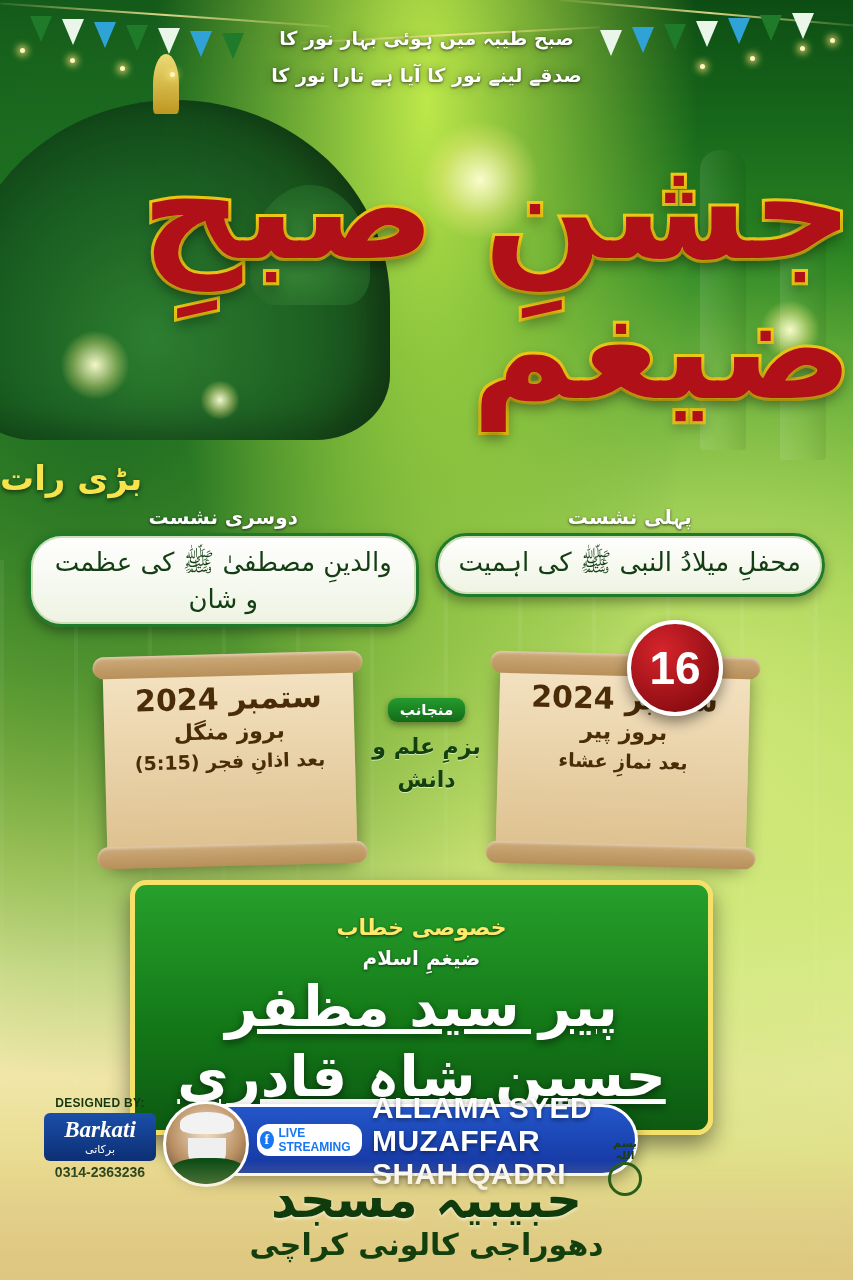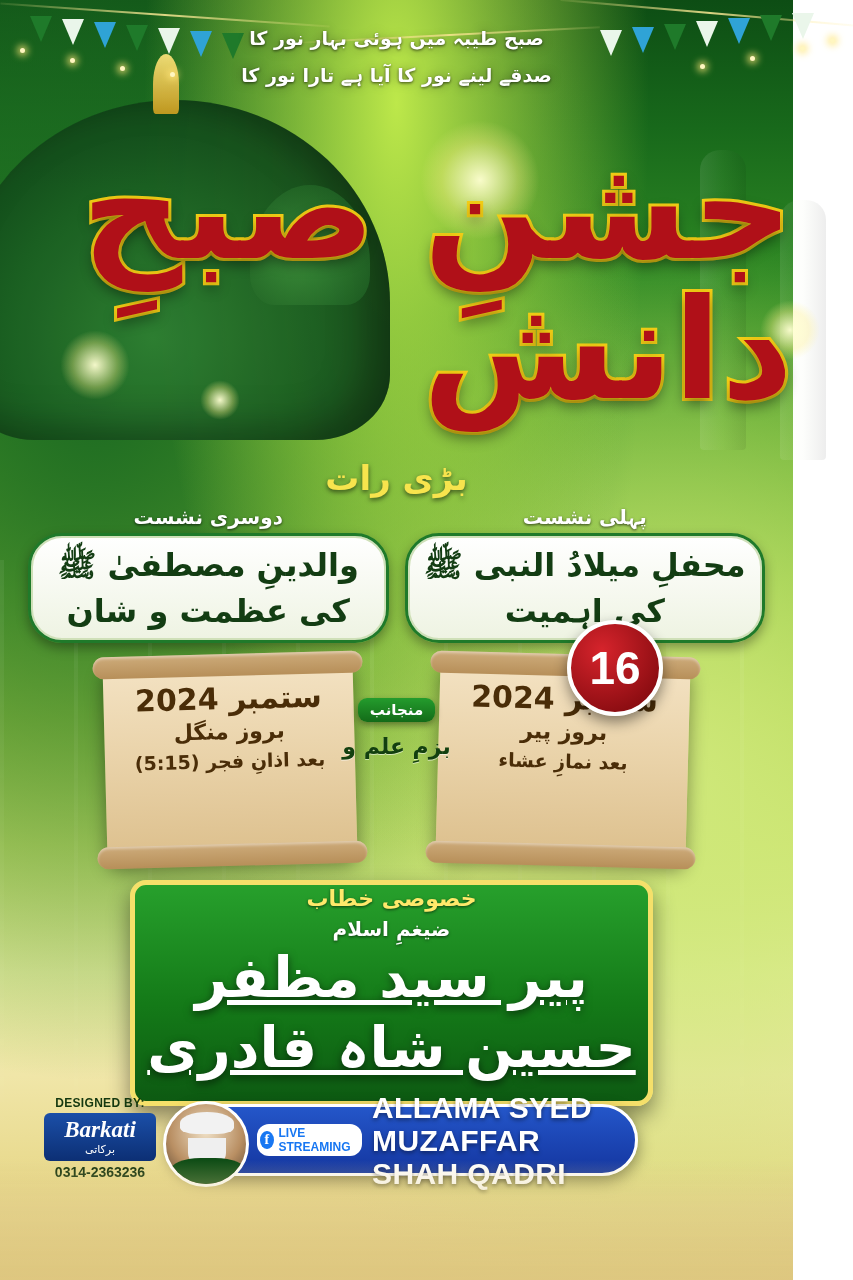--- a/index.html
+++ b/index.html
@@ -3,21 +3,21 @@
 <meta charset="utf-8">
 <style>
   * { box-sizing: border-box; margin: 0; padding: 0; }
   html, body {
     width: 853px; height: 1280px;
     font-family: "Liberation Sans", sans-serif;
     overflow: hidden;
   }
   #poster {
     position: relative;
-    width: 793px; height: 1280px;
+    width: 853px; height: 1280px;
     background:
       radial-gradient(ellipse at 50% 8%, #bde84a 0%, rgba(189,232,74,0) 45%),
       radial-gradient(ellipse at 12% 30%, #1d6b22 0%, rgba(29,107,34,0) 55%),
       radial-gradient(ellipse at 85% 62%, #cfe87a 0%, rgba(207,232,122,0) 50%),
       linear-gradient(180deg,
         #0d4d14 0%,
         #18691b 10%,
         #2f8a24 22%,
         #5aa82b 34%,
         #86c23a 46%,
@@ -132,42 +132,42 @@
     paint-order: stroke fill;
     text-shadow:
        0 0 2px #f6d016,
        0 6px 14px rgba(0,0,0,.45);
     letter-spacing: -6px;
   }
   .bigwhite-label {
     position: absolute;
     top: 458px;
     right: 0; left: 0;
-    text-align: center;
+    text-align: left;
     font-size: 34px; font-weight: 700;
     color: #f7e44d;
     text-shadow: 0 2px 5px rgba(0,0,0,.6);
   }
   
   .sessions {
     position: absolute; top: 505px; left: 28px; right: 28px;
     display: flex; gap: 16px; justify-content: center;
   }
   .session { flex: 1; text-align: center; position: relative; }
   .session-kicker {
     font-size: 20px; font-weight: 700; color: #ffffff;
     text-shadow: 0 1px 3px rgba(0,0,0,.7);
     margin-bottom: 4px;
   }
   .session-pill {
     background: linear-gradient(180deg, #ffffff, #eef3e2);
     border: 3px solid #1f7a2a;
     border-radius: 34px;
     padding: 10px 14px;
-    font-size: 32px; font-weight: 700;
+    font-size: 26px; font-weight: 400;
     color: #133d13;
     box-shadow: 0 5px 12px rgba(0,0,0,.35), inset 0 0 0 2px #cfe0b8;
   }
   
   .dates {
     position: absolute; top: 620px; left: 0; right: 0;
     height: 270px;
   }
   .scroll {
     position: absolute; top: 40px;
@@ -224,21 +224,21 @@
     color: #13400f; font-size: 22px; font-weight: 700; line-height: 1.5;
     text-shadow: 0 1px 0 rgba(255,255,255,.55);
   }
   
   .speaker {
     position: absolute; left: 130px; right: 140px; top: 880px;
     background: linear-gradient(180deg, #27a02c 0%, #147a18 55%, #0d5a12 100%);
     border: 5px solid #f5e06a;
     border-radius: 16px;
     box-shadow: 0 10px 22px rgba(0,0,0,.45);
-    padding: 1px 10px 18px;
+    padding: 30px 10px 18px;
     text-align: center;
   }
   .speaker-kicker {
     font-size: 22px; font-weight: 700; color: #ffe96b;
     text-shadow: 0 1px 3px rgba(0,0,0,.6);
   }
   .speaker-title {
     font-size: 20px; font-weight: 700; color: #ffffff; margin-top: 6px;
     text-shadow: 0 1px 3px rgba(0,0,0,.6);
   }
@@ -387,21 +387,21 @@
     <div class="bulb" style="left:800px; top:46px;"></div>
     <div class="bulb" style="left:830px; top:38px;"></div>
   </div>
 
   <div class="top-couplet urdu">
     <div>صبح طیبہ میں ہوئی بہار نور کا</div>
     <div>صدقے لینے نور کا آیا ہے تارا نور کا</div>
   </div>
 
   <div class="title-wrap">
-    <div class="title-main urdu">جشنِ صبحِ دانش</div>
+    <div class="title-main urdu">جشنِ صبحِ ضیغم</div>
   </div>
   <div class="bigwhite-label urdu">بڑی رات</div>
 
   <div class="sessions">
     <div class="session">
       <div class="session-kicker urdu">دوسری نشست</div>
       <div class="session-pill urdu">والدینِ مصطفیٰ ﷺ کی عظمت و شان</div>
     </div>
     <div class="session">
       <div class="session-kicker urdu">پہلی نشست</div>
@@ -426,20 +426,21 @@
         <div class="scroll-time">بعد اذانِ فجر (5:15)</div>
       </div>
     </div>
 
     <div class="daybadge b16">16</div>
 
     <div class="center-green">
       <div class="tag urdu">منجانب</div>
       <div class="lines urdu">
         <div>بزمِ علم و</div>
+        <div>دانش</div>
       </div>
     </div>
   </div>
 
   <div class="speaker">
     <div class="speaker-kicker urdu">خصوصی خطاب</div>
     <div class="speaker-title urdu">ضیغمِ اسلام</div>
     <div class="speaker-name urdu">پیر سید مظفر حسین شاہ قادری</div>
   </div>
 
@@ -464,14 +465,22 @@
 STREAMING</span>
     </div>
     <div class="live-text">
       <div>ALLAMA SYED</div>
       <div>MUZAFFAR SHAH QADRI</div>
     </div>
   </div>
 
   <div class="sand"></div>
 
+  <div class="venue">
+    <div class="venue-logo">
+      <div class="urdu">بسم اللہ</div>
+      <div class="ring"></div>
+    </div>
+    <div class="venue-name urdu">حبیبیہ مسجد</div>
+    <div class="venue-area urdu">دھوراجی کالونی کراچی</div>
+  </div>
 
 </div>
 
 </body></html>

